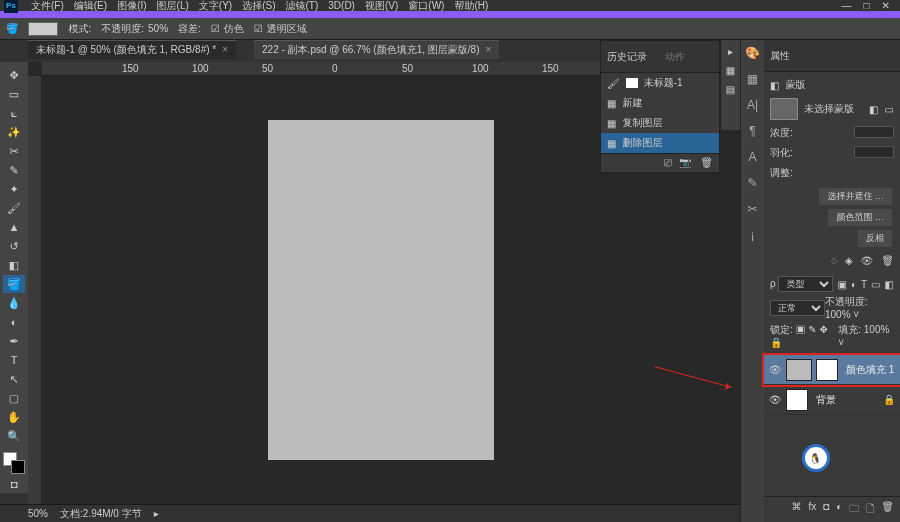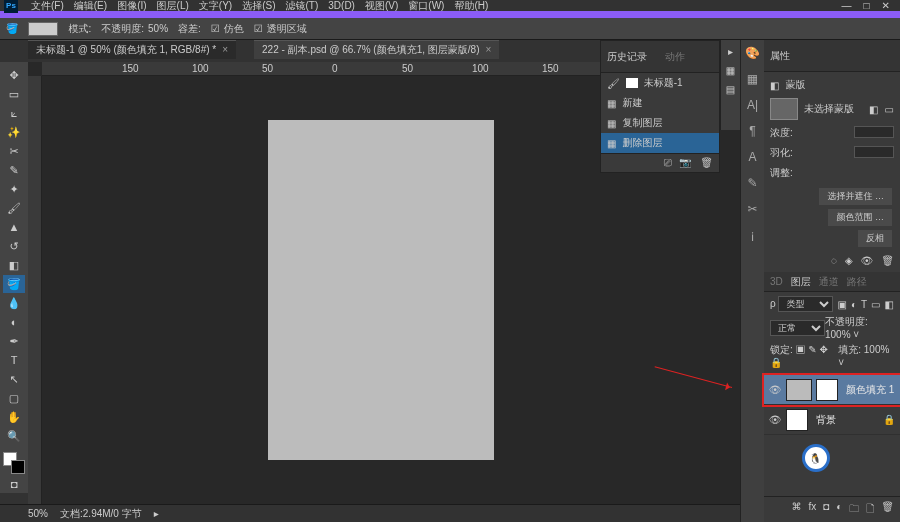--- a/index.html
+++ b/index.html
@@ -217,26 +217,20 @@
         <span class="btn-chip">反相</span>
       </div>
       <div style="display:flex;justify-content:flex-end;gap:8px;margin-top:6px;color:#888">
         <span>◌</span>
         <span>◈</span>
         <span>👁</span>
         <span>🗑</span>
       </div>
     </div>
 
-    <div class="layers-hdr">
-      <span class="panel-tab dim">3D</span>
-      <span class="panel-tab">图层</span>
-      <span class="panel-tab dim">通道</span>
-      <span class="panel-tab dim">路径</span>
-    </div>
     <div class="layers-opts">
       <div class="row">
         <span>ρ <select><option>类型</option></select></span>
         <span style="display:flex;gap:4px">
           <span>▣</span>
           <span>◐</span>
           <span>T</span>
           <span>▭</span>
           <span>◧</span>
         </span>

